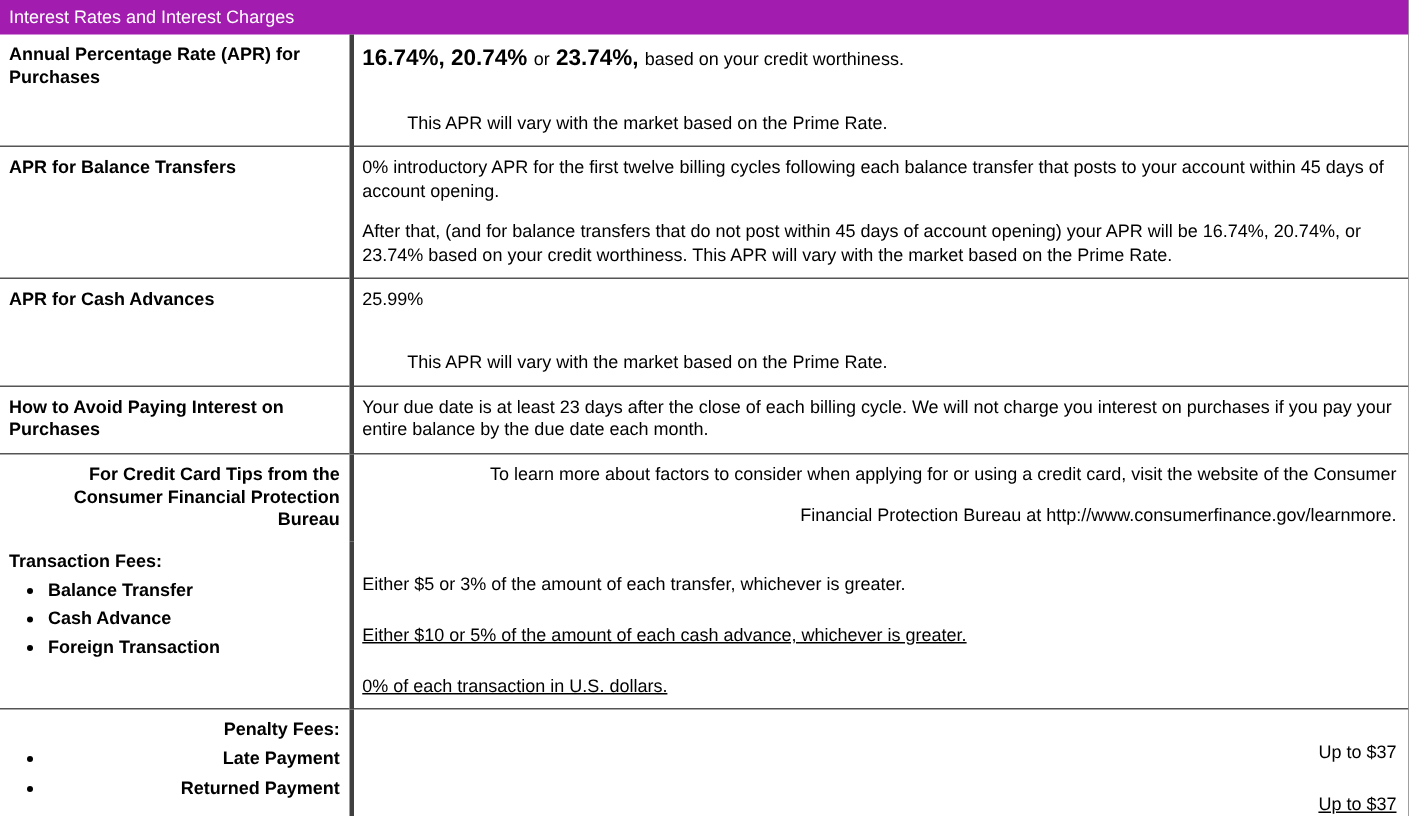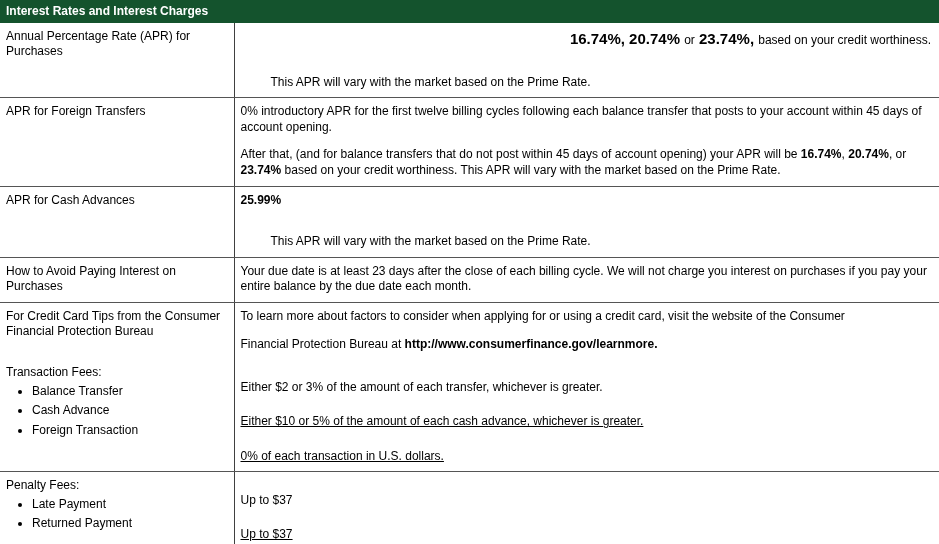--- a/index.html
+++ b/index.html
@@ -20,57 +20,56 @@
     background: #ffffff;
     box-sizing: border-box;
   }
   table.box {
     border-collapse: collapse;
     width: 939px;
     table-layout: fixed;
     background: #ffffff;
   }
   .section-head td {
-    background: #14532d;
+    background: #a21caf;
     color: #ffffff;
-    font-weight: bold;
+    font-weight: normal;
     font-size: 12px;
     padding: 4px 6px 5px 6px;
     border: none;
   }
   td.label {
     width: 234px;
     vertical-align: top;
-    font-weight: normal;
+    font-weight: bold;
     padding: 6px 6px 7px 6px;
-    border-right: 1px solid #404040;
+    border-right: 3px solid #404040;
     border-bottom: 1px solid #555555;
     line-height: 1.25;
   }
   td.value {
     vertical-align: top;
     padding: 6px 8px 7px 6px;
     border-bottom: 1px solid #555555;
     line-height: 1.3;
   }
-  td.nobottom { border-bottom: none; }
+  td.nobottom { border-bottom: none; text-align: right; }
   .big {
     font-size: 15px;
     font-weight: bold;
-    text-align: right;
   }
   .big .thin { font-weight: normal; font-size: 12px; }
   .indent {
     margin-top: 26px;
     margin-left: 30px;
   }
   .indent2 {
     margin-top: 12px;
   }
-  .bold { font-weight: bold; }
+  .bold { font-weight: normal; }
   ul.feelist {
     margin: 3px 0 0 0;
     padding-left: 26px;
   }
   ul.feelist li {
     margin: 3px 0 0 0;
     padding: 0;
     line-height: 1.35;
   }
   .fee-values p {
@@ -102,21 +101,21 @@
             <span>16.74%, 20.74%</span>
             <span class="thin">or</span>
             <span>23.74%,</span>
             <span class="thin">based on your credit worthiness.</span>
           </div>
           <div class="indent">This APR will vary with the market based on the Prime Rate.</div>
         </td>
       </tr>
 
       <tr>
-        <td class="label">APR for Foreign Transfers</td>
+        <td class="label">APR for Balance Transfers</td>
         <td class="value">
           <div>0% introductory APR for the first twelve billing cycles following each balance transfer that posts to your account within 45 days of account opening.</div>
           <div class="indent2">
             <span>After that, (and for balance transfers that do not post within 45 days of account opening) your APR will be</span>
             <span class="bold">16.74%</span><span>,</span>
             <span class="bold">20.74%</span><span>, or</span>
             <span class="bold">23.74%</span>
             <span>based on your credit worthiness. This APR will vary with the market based on the Prime Rate.</span>
           </div>
         </td>
@@ -152,21 +151,21 @@
       <tr>
         <td class="label">
           <div>Transaction Fees:</div>
           <ul class="feelist">
             <li>Balance Transfer</li>
             <li>Cash Advance</li>
             <li>Foreign Transaction</li>
           </ul>
         </td>
         <td class="value fee-values pad-top">
-          <p>Either $2 or 3% of the amount of each transfer, whichever is greater.</p>
+          <p>Either $5 or 3% of the amount of each transfer, whichever is greater.</p>
           <p>Either $10 or 5% of the amount of each cash advance, whichever is greater.</p>
           <p>0% of each transaction in U.S. dollars.</p>
         </td>
       </tr>
 
       <tr>
         <td class="label nobottom">
           <div>Penalty Fees:</div>
           <ul class="feelist">
             <li>Late Payment</li>

